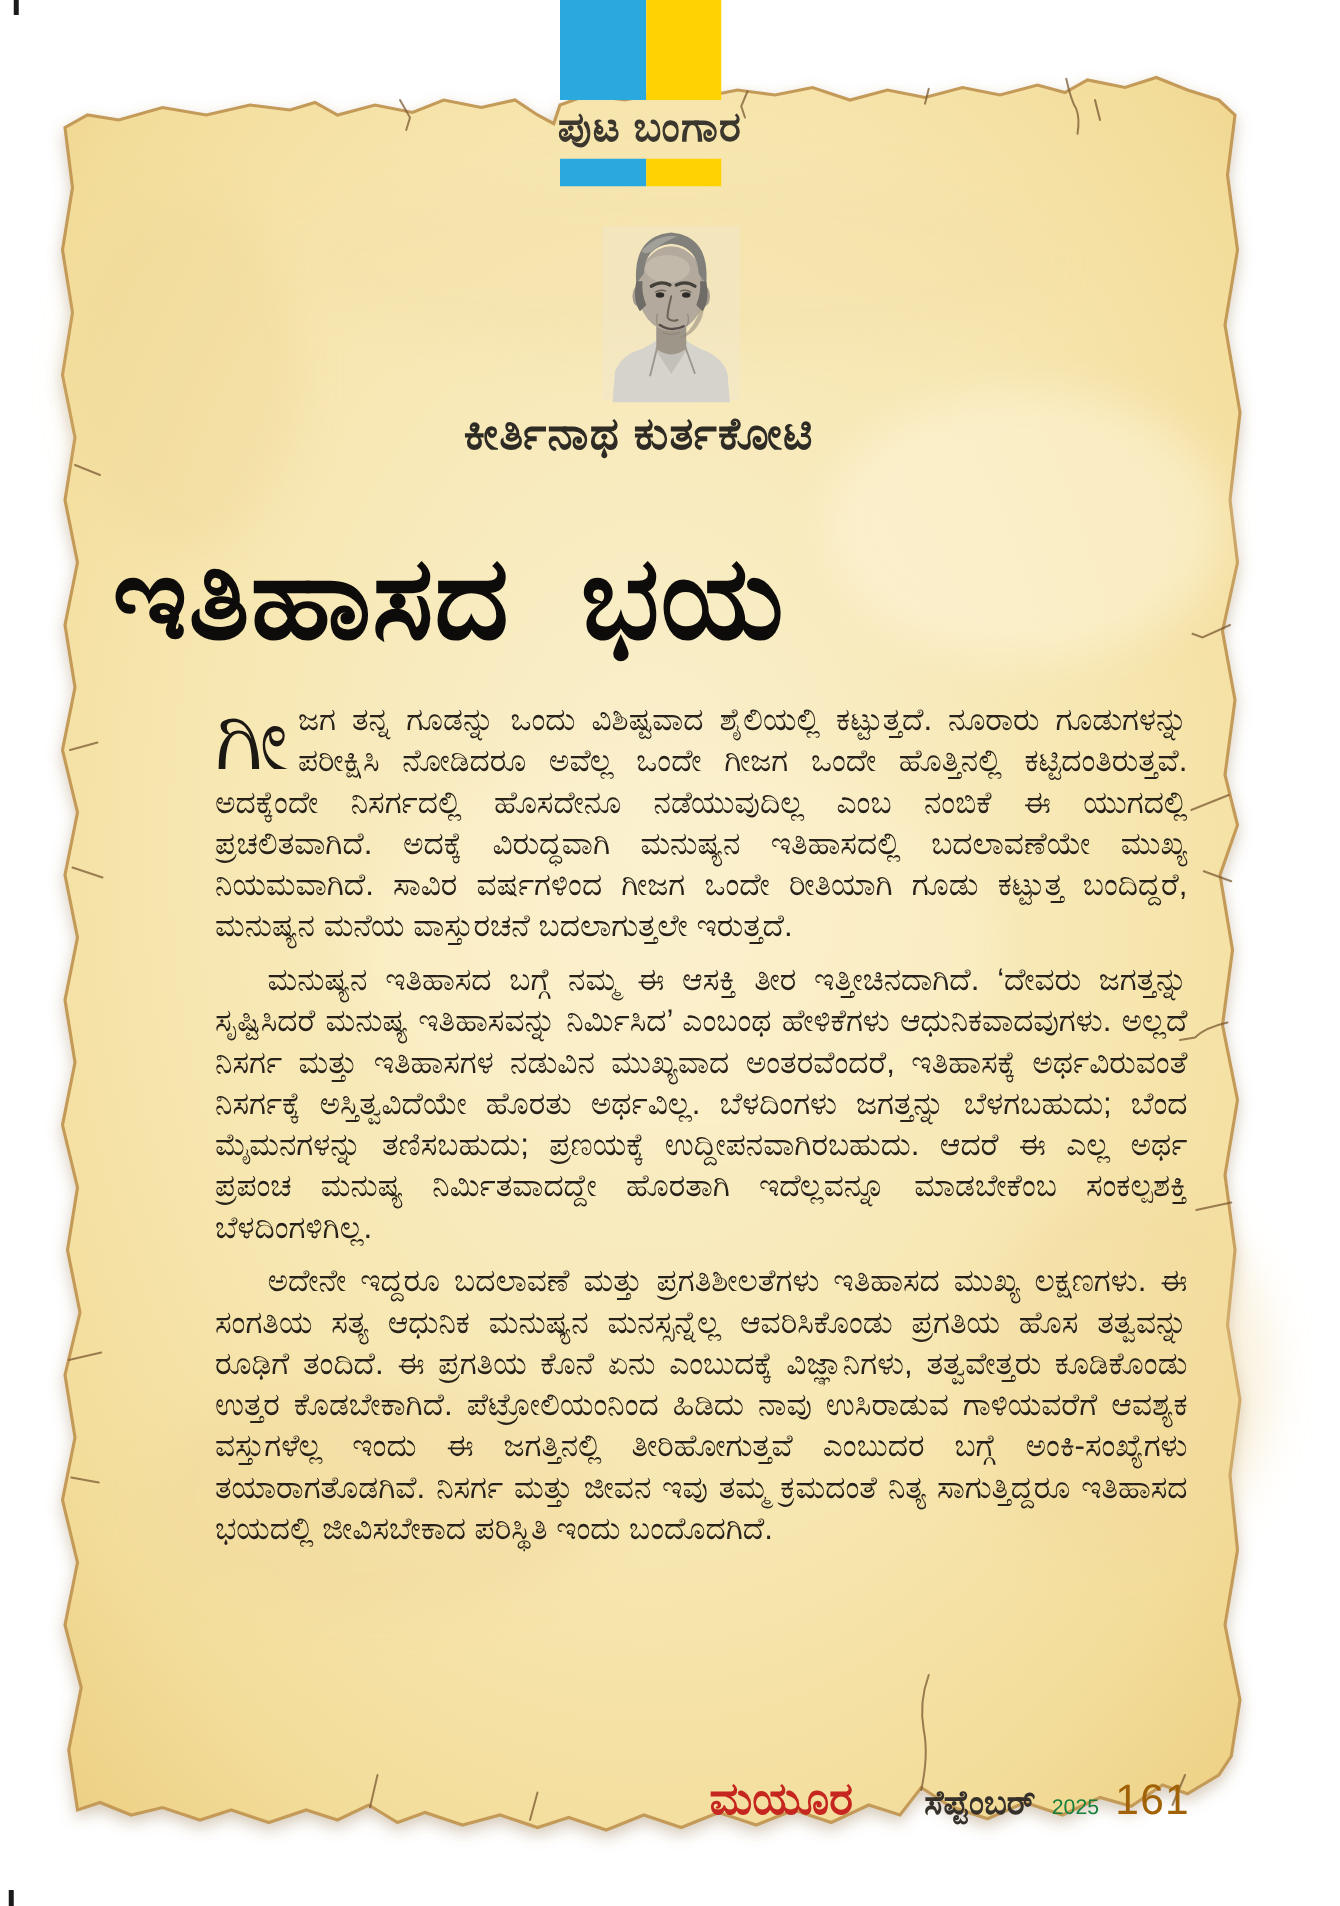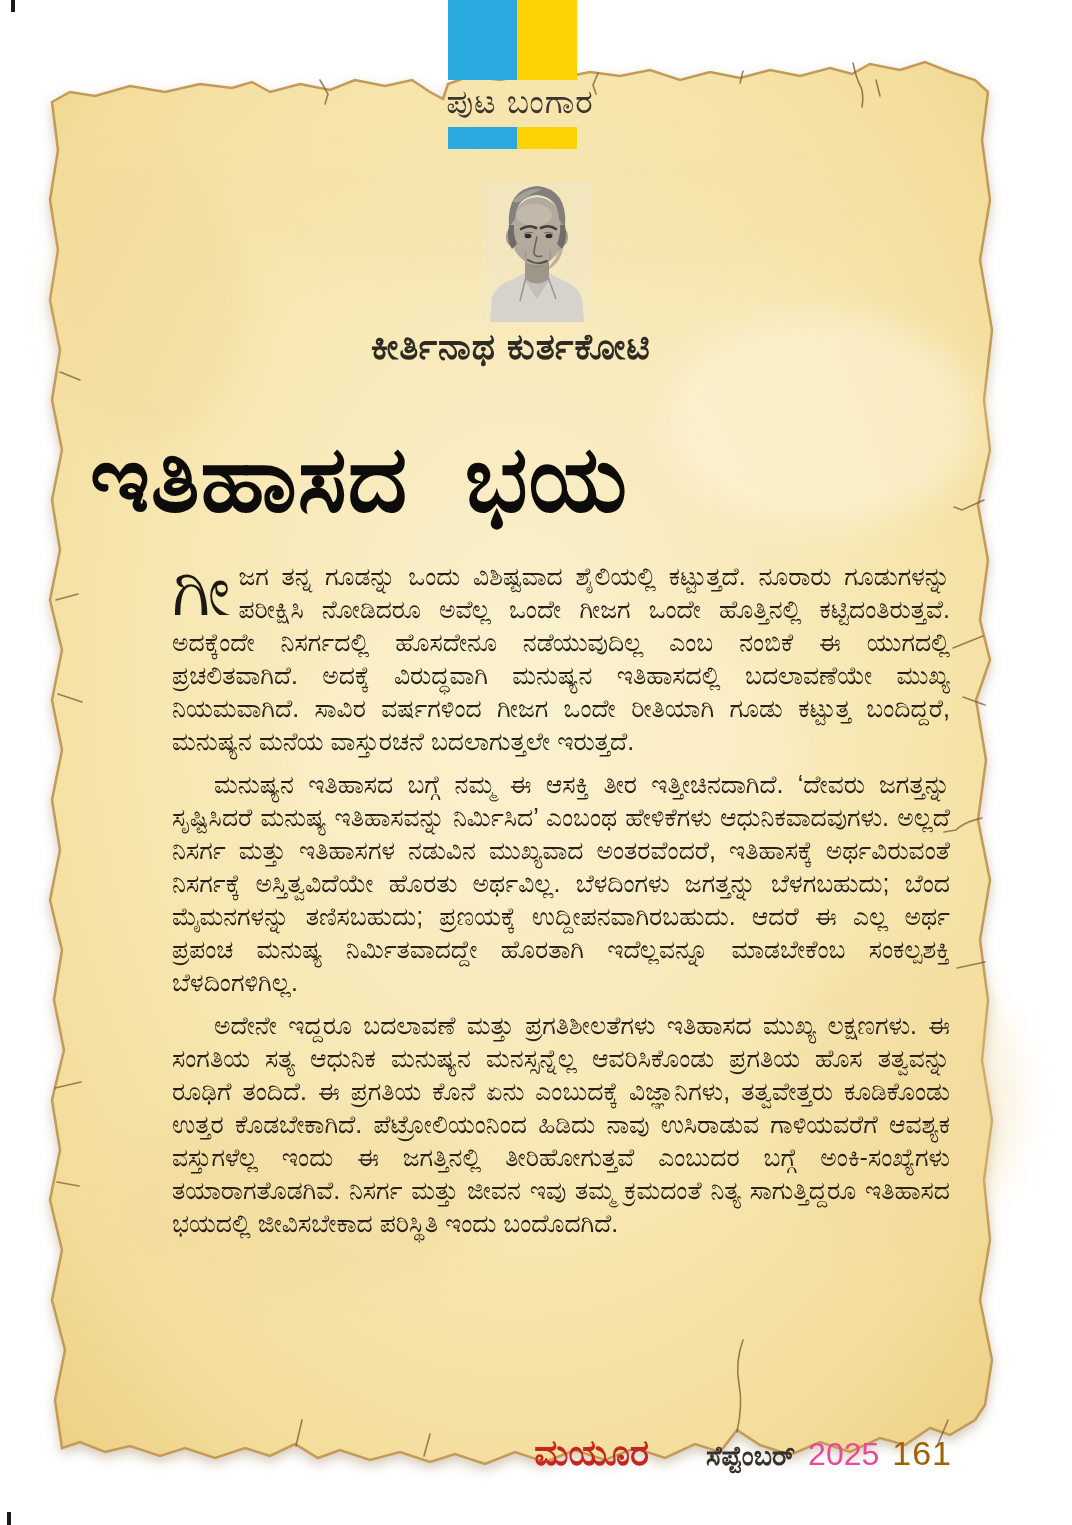--- a/index.html
+++ b/index.html
@@ -12,21 +12,21 @@
   
   .bar{position:absolute;top:0;}
   .bar-stub{position:absolute;top:127px;height:22px;}
   #bar-cyan{left:448px;width:69px;height:80px;}
   #bar-yellow{left:517px;width:60px;height:80px;}
   #bar-cyan-stub{left:448px;width:69px;}
   #bar-yellow-stub{left:517px;width:60px;}
   
   .section-label{
     left:312px;top:80px;width:416px;height:46px;
-    text-align:center;font-size:33px;font-weight:normal;color:#3b372e;
+    text-align:center;font-size:33px;font-weight:bold;color:#3b372e;
     letter-spacing:1px;line-height:44px;
   }
   
   .photo{left:480px;top:179px;width:114px;height:143px;}
   
   .author{
     left:161px;top:326px;width:700px;text-align:center;
     font-size:36px;font-weight:bold;color:#2e2b24;letter-spacing:1px;
   }
   
@@ -47,21 +47,21 @@
     float:left;font-size:70px;line-height:58px;
     padding:2px 8px 0 0;color:#1c1813;
   }
   
   .footer{
     position:absolute;top:1392px;right:120px;
     display:flex;align-items:baseline;gap:13px;white-space:nowrap;
   }
   .footer .mag{font-size:36px;font-weight:bold;}
   .footer .month{font-size:27px;font-weight:bold;color:#35302a;margin-left:44px;}
-  .footer .year{font-size:32px;color:#ec4899;margin-top:44px;}
+  .footer .year{font-size:17px;color:#15803d;margin-top:44px;}
   .footer .pageno{font-size:34px;color:#a16207;font-weight:500;letter-spacing:1px;}
   .artifact{position:absolute;background:#1b1b1b;}
   #artifact-top{left:11px;top:0;width:4px;height:12px;}
   #artifact-bottom{left:7px;top:1512px;width:4px;height:13px;}
 </style>
 </head>
 <body>
 
 <svg class="abs" width="1072" height="1525" viewBox="0 0 1072 1525" aria-hidden="true">
   <defs>

